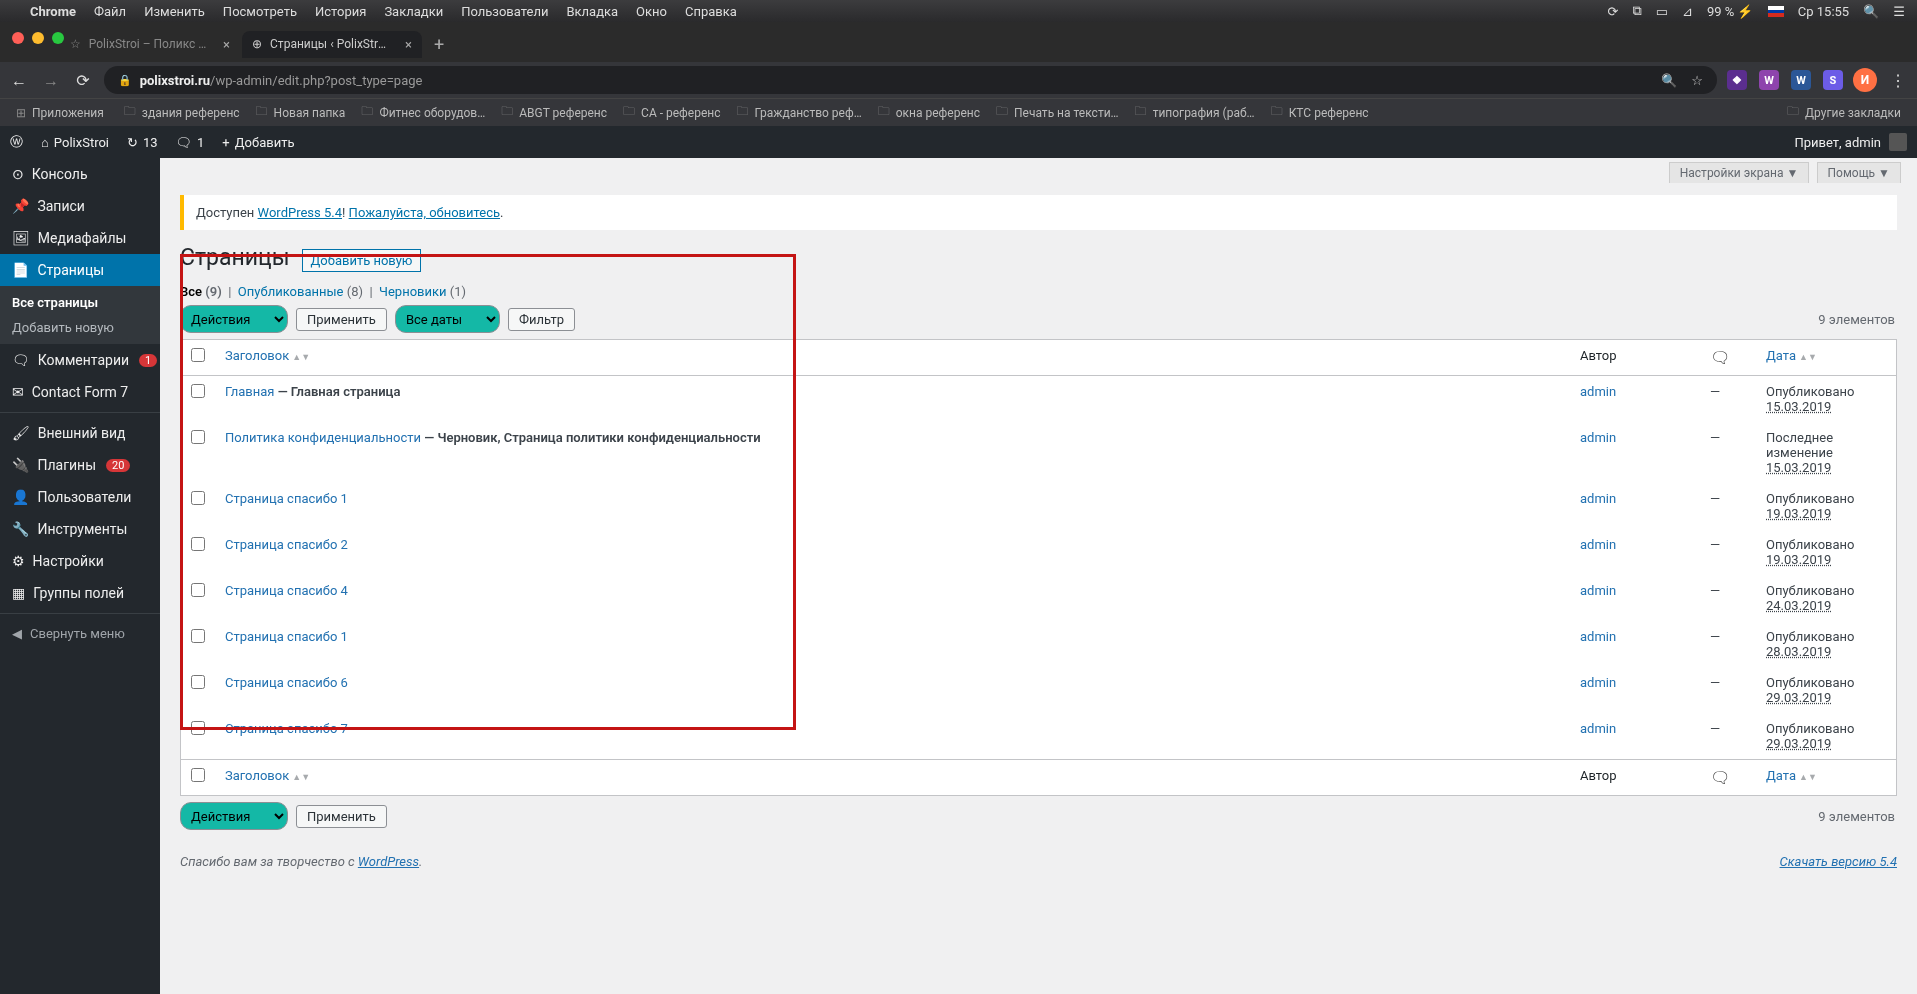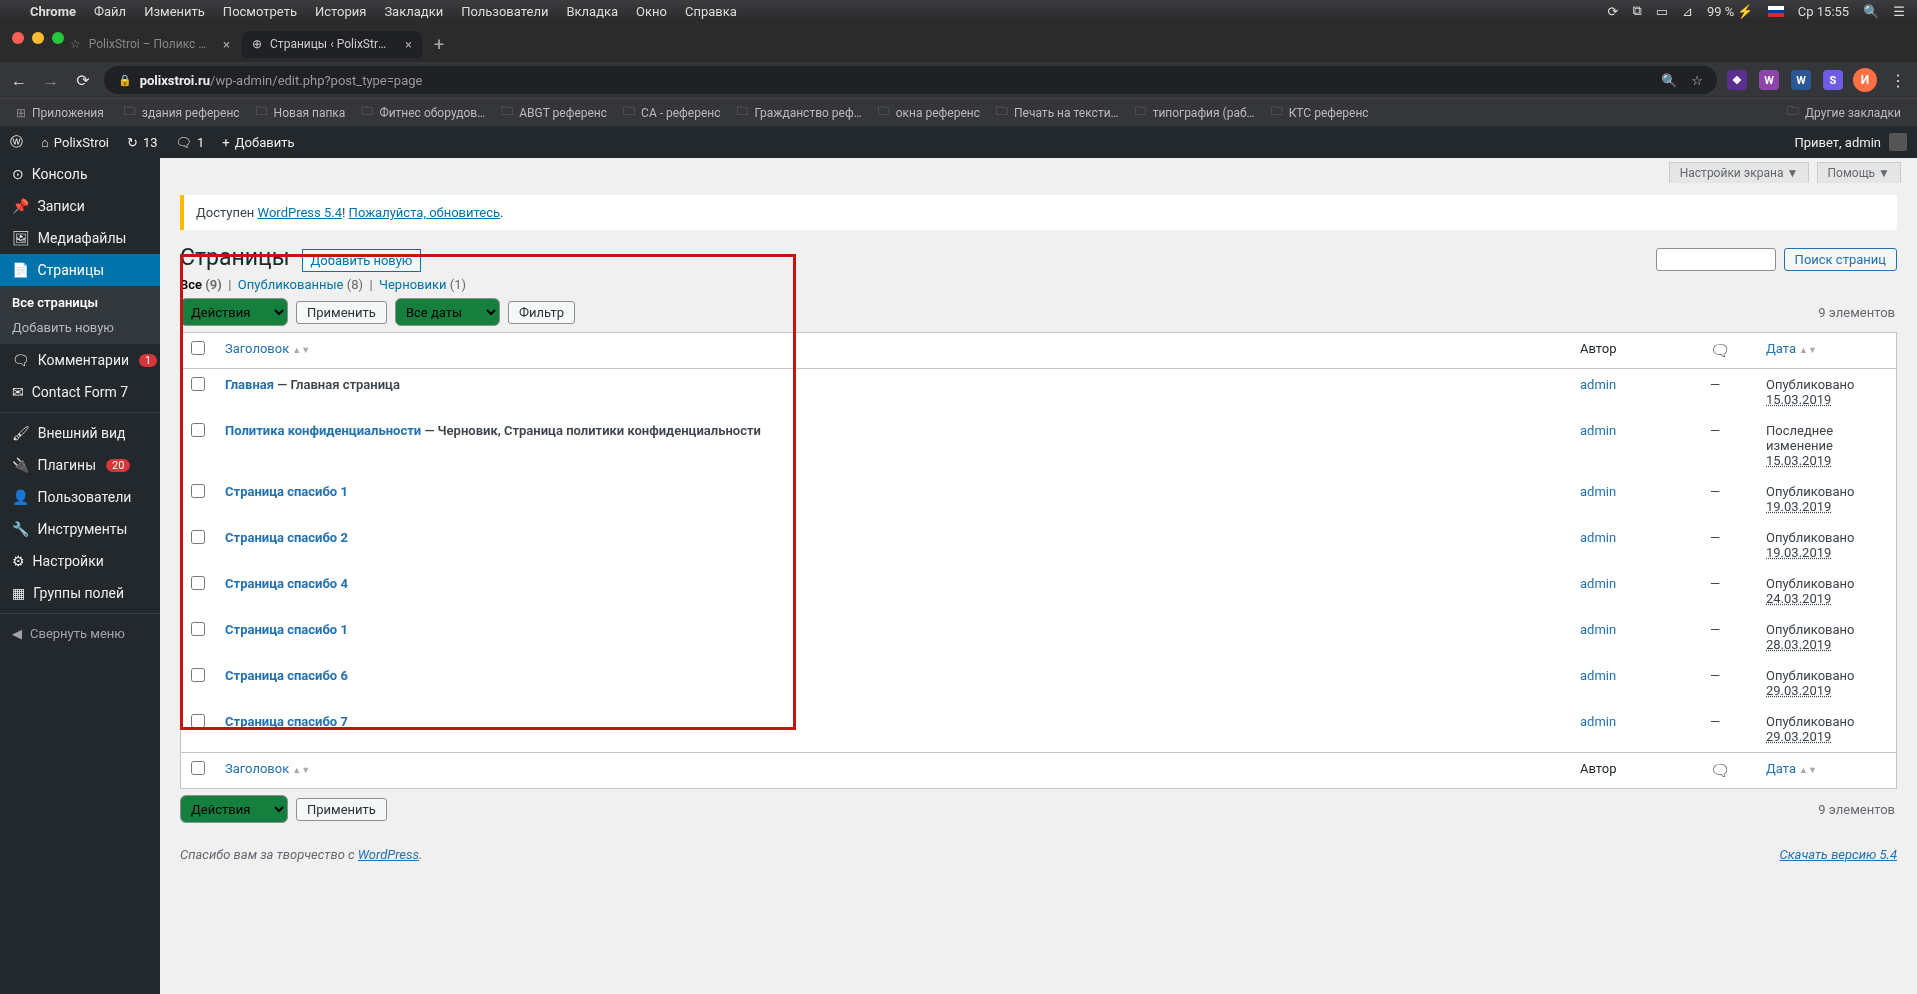--- a/index.html
+++ b/index.html
@@ -61,37 +61,37 @@
 .page-header h1{font-size:23px;font-weight:400;color:#23282d;}
 .page-header .add-new{color:#0073aa;border:1px solid #0073aa;padding:3px 8px;font-size:13px;text-decoration:none;background:#f6f7f7;}
 
 .red-box{border:3px solid #c41414;margin:0 0 0 20px;width:616px;position:absolute;top:96px;height:476px;pointer-events:none;z-index:10;}
 
 .subsubsub{padding:0 20px;font-size:13px;color:#646970;margin-top:6px;}
 .subsubsub a{color:#0073aa;text-decoration:none;}
 .subsubsub .current{color:#000;font-weight:600;}
 .subsubsub .count{color:#646970;}
 .tablenav{padding:6px 20px;display:flex;align-items:center;gap:8px;}
-.tablenav select{font-size:13px;padding:0 20px 0 6px;height:28px;border:1px solid #8c8f94;border-radius:6px;background:#15803d;}
+.tablenav select{font-size:13px;padding:0 20px 0 6px;height:28px;border:1px solid #8c8f94;border-radius:11px;background:#14b8a6;}
 .tablenav .button{background:#f6f7f7;border:1px solid #2271b1;color:#2271b1;padding:3px 10px;border-radius:3px;font-size:13px;cursor:pointer;}
 .tablenav .button.secondary{border-color:#8c8f94;color:#2c3338;}
 .tablenav-pages{margin-left:auto;color:#646970;font-size:13px;padding-right:2px;}
 .search-box{padding:0 20px;text-align:right;margin-top:-30px;margin-bottom:6px;}
 .search-box input[type=search]{border:1px solid #8c8f94;padding:3px 8px;border-radius:3px;width:120px;font-size:13px;}
 .search-box .button{background:#f6f7f7;border:1px solid #2271b1;color:#2271b1;padding:3px 10px;border-radius:3px;font-size:13px;cursor:pointer;margin-left:4px;}
 
 table.wp-list{width:calc(100% - 40px);margin:0 20px;border-spacing:0;background:#fff;border:1px solid #c3c4c7;}
 table.wp-list th, table.wp-list td{text-align:left;padding:8px 10px;font-size:13px;vertical-align:top;}
 table.wp-list thead th{border-bottom:1px solid #c3c4c7;color:#2271b1;font-weight:400;}
 table.wp-list thead th.cb, table.wp-list td.cb{width:24px;}
 table.wp-list thead th.manage{color:#2271b1;}
 table.wp-list tfoot th{border-top:1px solid #c3c4c7;color:#2271b1;font-weight:400;}
 table.wp-list tbody tr{border-bottom:1px solid #eee;}
 table.wp-list a{color:#2271b1;text-decoration:none;}
-.row-title{font-weight:700;color:#2271b1;}
+.row-title{font-weight:400;color:#2271b1;}
 .post-state{color:#3c434a;font-weight:600;}
 .row-actions{color:#a7aaad;font-size:13px;margin-top:4px;}
 .row-actions a{color:#2271b1;}
 .row-actions .trash a{color:#b32d2e;}
 .col-author{width:130px;}
 .col-comments{width:56px;text-align:left;}
 .col-date{width:140px;}
 .date-col abbr{text-decoration:underline dotted;}
 .comment-bubble{color:#444;font-size:16px;}
 .checkbox{width:14px;height:14px;}
@@ -273,24 +273,20 @@
     <div class="update-nag">
       <span>Доступен </span><a href="#">WordPress 5.4</a><span>! </span><a href="#">Пожалуйста, обновитесь</a><span>.</span>
     </div>
     <div class="page-header">
       <h1>Страницы</h1>
       <a href="#" class="add-new">Добавить новую</a>
     </div>
 
     <div class="red-box"></div>
 
-    <div class="search-box">
-      <input type="search" placeholder="" style="">
-      <button class="button">Поиск страниц</button>
-    </div>
 
     <div class="subsubsub">
       <span class="current"><span>Все</span> <span class="count">(9)</span></span> &nbsp;|&nbsp;
       <a href="#"><span>Опубликованные</span></a> <span class="count">(8)</span> &nbsp;|&nbsp;
       <a href="#"><span>Черновики</span></a> <span class="count">(1)</span>
     </div>
 
     <div class="tablenav">
       <select><option>Действия</option></select>
       <button class="button secondary">Применить</button>

